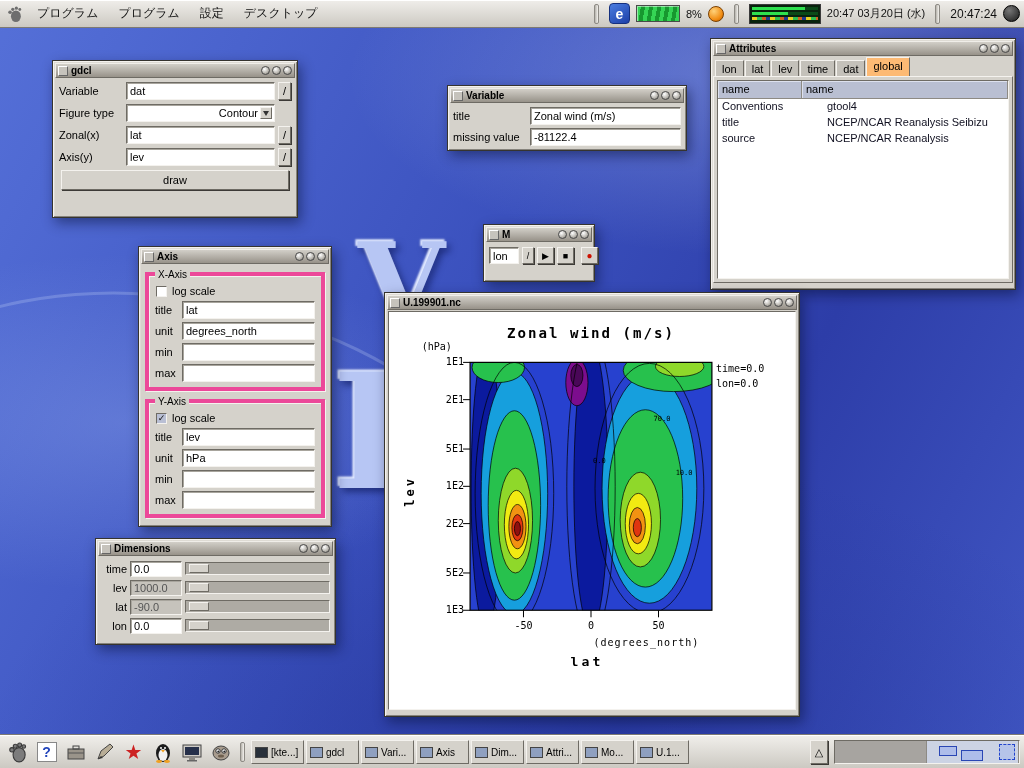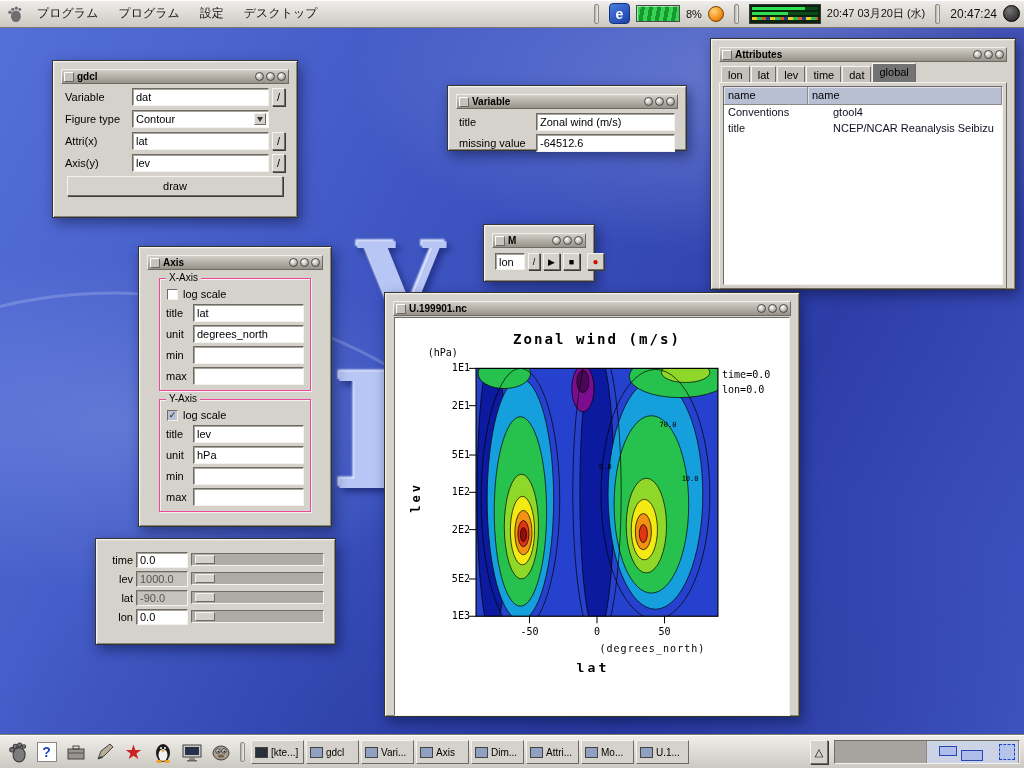--- a/index.html
+++ b/index.html
@@ -27,21 +27,21 @@
   .batt { width:44px; height:17px; border:1px solid #4a4a4a; box-shadow:inset 1px 1px 0 rgba(255,255,255,.5);
           background:repeating-linear-gradient(100deg,#35d455 0 4px,#17982f 4px 8px); }
   .ptext { font-size:11px; color:#111; white-space:nowrap; }
   .pball { width:16px; height:16px; border-radius:50%; background:radial-gradient(circle at 35% 30%,#ffd27a,#f08a10 65%,#a85400); border:1px solid #7a3f00; }
   .sysmon { width:72px; height:20px; background:#09230d; border:1px solid #3a3a3a; padding:2px; display:flex; flex-direction:column; gap:2px; }
   .sm-bar { height:5px; background:linear-gradient(90deg,#2ee04e 80%,#0a4a18 80%); }
   .sm-multi { height:5px; background:repeating-linear-gradient(90deg,#e8d020 0 5px,#30c050 5px 10px,#d06020 10px 14px,#203a90 14px 18px); }
   .corner-ico { width:17px; height:17px; border-radius:50%; background:radial-gradient(circle at 35% 30%,#777,#1a1a1a); border:1px solid #000; }
 
   
-  .win { position:absolute; background:#d5d2cb; border:1px solid #36342f; padding:8px;
+  .win { position:absolute; background:#d5d2cb; border:1px solid #36342f; padding:2px;
          box-shadow:inset 1px 1px 0 #f4f2ee, inset -1px -1px 0 #86837c, inset 2px 2px 0 #dedbd4, 3px 5px 12px rgba(0,8,40,.45); }
   .tbar { height:15px; display:flex; align-items:center; gap:3px; padding:0 2px;
           background:linear-gradient(180deg,#d2cfc8,#979289); border:1px solid #6e6b64; border-top-color:#f0eee9; border-left-color:#f0eee9; }
   .ticon { width:10px; height:10px; flex:none; background:#c6c3bc; border:1px solid; border-color:#fff #666 #666 #fff; }
   .ttext { font-size:10px; font-weight:bold; color:#000; white-space:nowrap; overflow:hidden; }
   .tbtns { margin-left:auto; display:flex; gap:2px; }
   .tbtn { width:9px; height:9px; border-radius:50%; border:1px solid #4a4a4a;
           background:radial-gradient(circle at 35% 30%,#fff,#b9b6af 60%,#6e6b64); }
 
   .menubar { display:flex; align-items:center; height:18px; padding:0 5px; gap:16px; font-size:11px;
@@ -49,39 +49,39 @@
   .mhelp { margin-left:auto; }
 
   .frow { display:flex; align-items:center; margin:3px 4px; height:19px; gap:3px; }
   .flabel { font-size:11px; flex:none; color:#000; }
   .tf { flex:1; height:18px; background:#fff; border:1px solid; border-color:#6e6b64 #f4f2ee #f4f2ee #6e6b64;
         box-shadow:inset 1px 1px 0 #a8a59d; font-size:11px; padding:2px 3px; white-space:nowrap; overflow:hidden; display:flex; align-items:center; }
   .tf.dis { background:#c6c3bc; color:#555; }
   .btn { background:#d5d2cb; border:1px solid; border-color:#f4f2ee #6e6b64 #6e6b64 #f4f2ee; box-shadow:1px 1px 0 #3c3a36;
          font-size:11px; color:#000; display:flex; align-items:center; justify-content:center; }
   .slash { width:13px; height:18px; flex:none; }
-  .combo { position:relative; padding-right:16px; }
+  .combo { position:relative; padding-right:16px;justify-content:flex-end; }
   .combo-btn { position:absolute; right:2px; top:2px; width:12px; height:12px; background:#d5d2cb;
                border:1px solid; border-color:#f4f2ee #6e6b64 #6e6b64 #f4f2ee; }
   .combo-btn::after { content:""; position:absolute; left:2px; top:3px; border:3px solid transparent; border-top:5px solid #333; }
   .draw-btn { margin:4px 6px; height:20px; }
 
-  .group { position:relative; border:1px solid #ec4899; box-shadow:inset 1px 1px 0 #f4f2ee,1px 1px 0 #f4f2ee;
-           margin:8px 12px 4px; padding:8px 3px 3px; }
+  .group { position:relative; border:4px solid #ec4899; box-shadow:inset 1px 1px 0 #f4f2ee,1px 1px 0 #f4f2ee;
+           margin:8px 4px 4px; padding:8px 3px 3px; }
   .legend { position:absolute; top:-7px; left:6px; background:#d5d2cb; font-size:10px; padding:0 3px; }
   .cbrow { display:flex; align-items:center; gap:5px; margin:1px 4px 3px; font-size:11px; }
   .cb { width:11px; height:11px; background:#fff; border:1px solid; border-color:#6e6b64 #f4f2ee #f4f2ee #6e6b64;
         font-size:9px; line-height:9px; text-align:center; color:#111; }
   .cb.on { background:#b9bfd4; }
 
   
   .tabs { display:flex; align-items:flex-end; height:20px; padding:0 2px; gap:1px; }
   .tab { font-size:11px; padding:2px 6px 1px; background:#c4c1ba; border:1px solid #6e6b64; border-bottom:none;
          border-top-color:#f4f2ee; border-left-color:#f4f2ee; height:16px; }
-  .tab.active { background:#737373; height:19px; font-weight:normal; }
+  .tab.active { background:#fdba74; height:19px; font-weight:normal; }
   .attr-page { border:1px solid; border-color:#f4f2ee #6e6b64 #6e6b64 #f4f2ee; padding:3px; height:207px; }
   .attr-body { background:#fff; border:1px solid; border-color:#6e6b64 #f4f2ee #f4f2ee #6e6b64; height:100%; overflow:hidden; }
   .attr-hrow { display:flex; height:18px; background:#b9bfd2; border-bottom:1px solid #8d8a84; }
   .attr-hcell { font-size:11px; padding:2px 4px; border-right:1px solid #8d8a84; box-shadow:inset 1px 1px 0 #dde1ee; }
   .attr-row { display:flex; height:16px;gap:21px; }
   .attr-cell { font-size:11px; padding:1px 4px; white-space:nowrap; overflow:hidden; color:#101020; }
   .c-name { width:84px; flex:none; }
   .c-val { flex:1; }
 
   
@@ -176,21 +176,21 @@
     </div>
     <div class="frow">
       <span class="flabel" style="width:64px">Figure type</span>
       <span class="tf combo">
           <span>Contour</span>
           <span class="combo-btn"></span>
         </span>
       <span style="width:13px;flex:none"></span>
     </div>
     <div class="frow">
-      <span class="flabel" style="width:64px">Attri(x)</span>
+      <span class="flabel" style="width:64px">Zonal(x)</span>
       <span class="tf">lat</span>
       <span class="btn slash">/</span>
     </div>
     <div class="frow">
       <span class="flabel" style="width:64px">Axis(y)</span>
       <span class="tf">lev</span>
       <span class="btn slash">/</span>
     </div>
     <div class="btn draw-btn">draw</div>
   </div>
@@ -204,21 +204,21 @@
           <span class="tbtn"></span>
           <span class="tbtn"></span>
         </span>
     </div>
     <div class="frow" style="margin:3px 3px 2px">
       <span class="flabel" style="width:74px">title</span>
       <span class="tf">Zonal wind (m/s)</span>
     </div>
     <div class="frow" style="margin:2px 3px">
       <span class="flabel" style="width:74px">missing value</span>
-      <span class="tf">-64512.6</span>
+      <span class="tf">-81122.4</span>
     </div>
   </div>
 
   <div class="win" style="left:710px;top:38px;width:306px;height:252px;">
     <div class="tbar">
       <span class="ticon"></span>
       <span class="ttext">Attributes</span>
       <span class="tbtns">
           <span class="tbtn"></span>
           <span class="tbtn"></span>
@@ -240,20 +240,24 @@
           <span class="attr-hcell c-val">name</span>
         </div>
         <div class="attr-row">
           <span class="attr-cell c-name">Conventions</span>
           <span class="attr-cell c-val">gtool4</span>
         </div>
         <div class="attr-row">
           <span class="attr-cell c-name">title</span>
           <span class="attr-cell c-val">NCEP/NCAR Reanalysis Seibizu</span>
         </div>
+        <div class="attr-row">
+          <span class="attr-cell c-name">source</span>
+          <span class="attr-cell c-val">NCEP/NCAR Reanalysis</span>
+        </div>
       </div>
     </div>
   </div>
 
   <div class="win" style="left:138px;top:246px;width:194px;height:281px;">
     <div class="tbar">
       <span class="ticon"></span>
       <span class="ttext">Axis</span>
       <span class="tbtns">
           <span class="tbtn"></span>
@@ -322,20 +326,29 @@
     <div class="mrow">
       <span class="tf" style="flex:none;width:30px;height:17px">lon</span>
       <span class="btn sqbtn" style="width:12px">/</span>
       <span class="btn sqbtn">▶</span>
       <span class="btn sqbtn">■</span>
       <span class="btn sqbtn rec" style="margin-left:4px">●</span>
     </div>
   </div>
 
   <div class="win" style="left:95px;top:538px;width:241px;height:107px;">
+    <div class="tbar">
+      <span class="ticon"></span>
+      <span class="ttext">Dimensions</span>
+      <span class="tbtns">
+          <span class="tbtn"></span>
+          <span class="tbtn"></span>
+          <span class="tbtn"></span>
+        </span>
+    </div>
     <div class="frow" style="margin:4px 3px 2px;height:17px">
       <span class="flabel" style="width:26px;text-align:right">time</span>
       <span class="tf" style="flex:none;width:52px;height:16px">0.0</span>
       <span class="sl-trough">
           <span class="sl-handle"></span>
         </span>
     </div>
     <div class="frow" style="margin:2px 3px;height:17px">
       <span class="flabel" style="width:26px;text-align:right">lev</span>
       <span class="tf dis" style="flex:none;width:52px;height:16px">1000.0</span>

